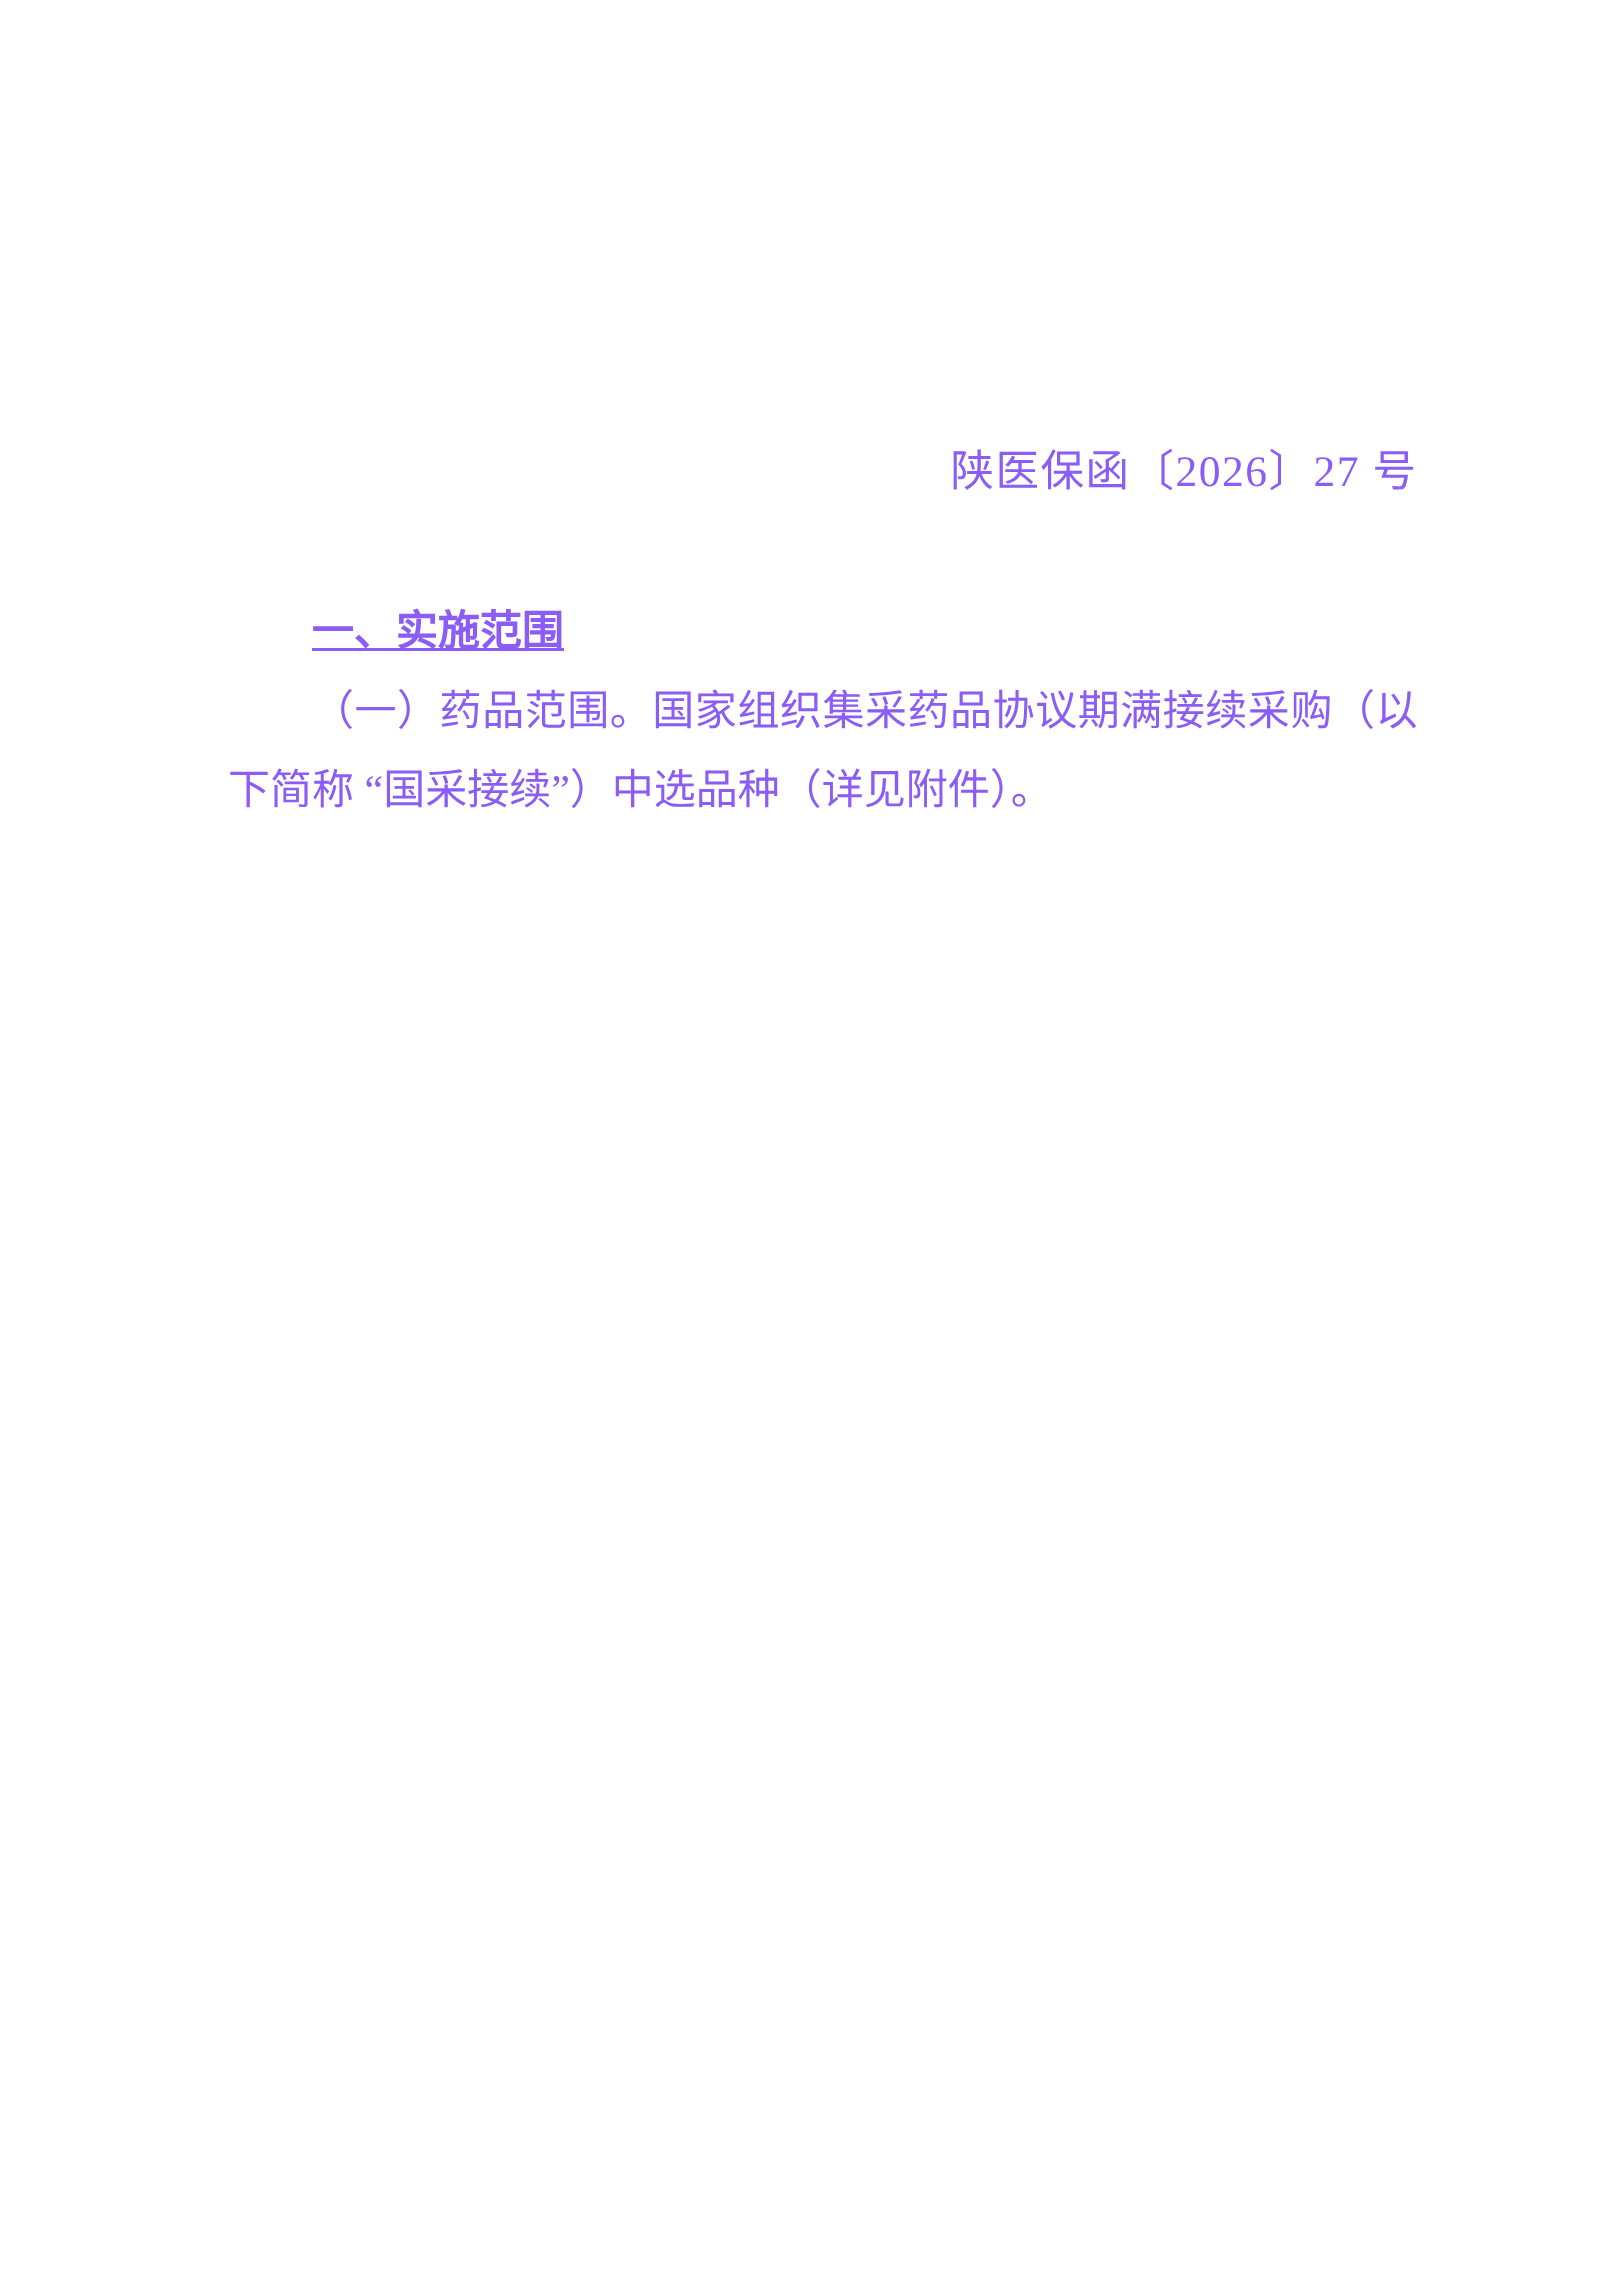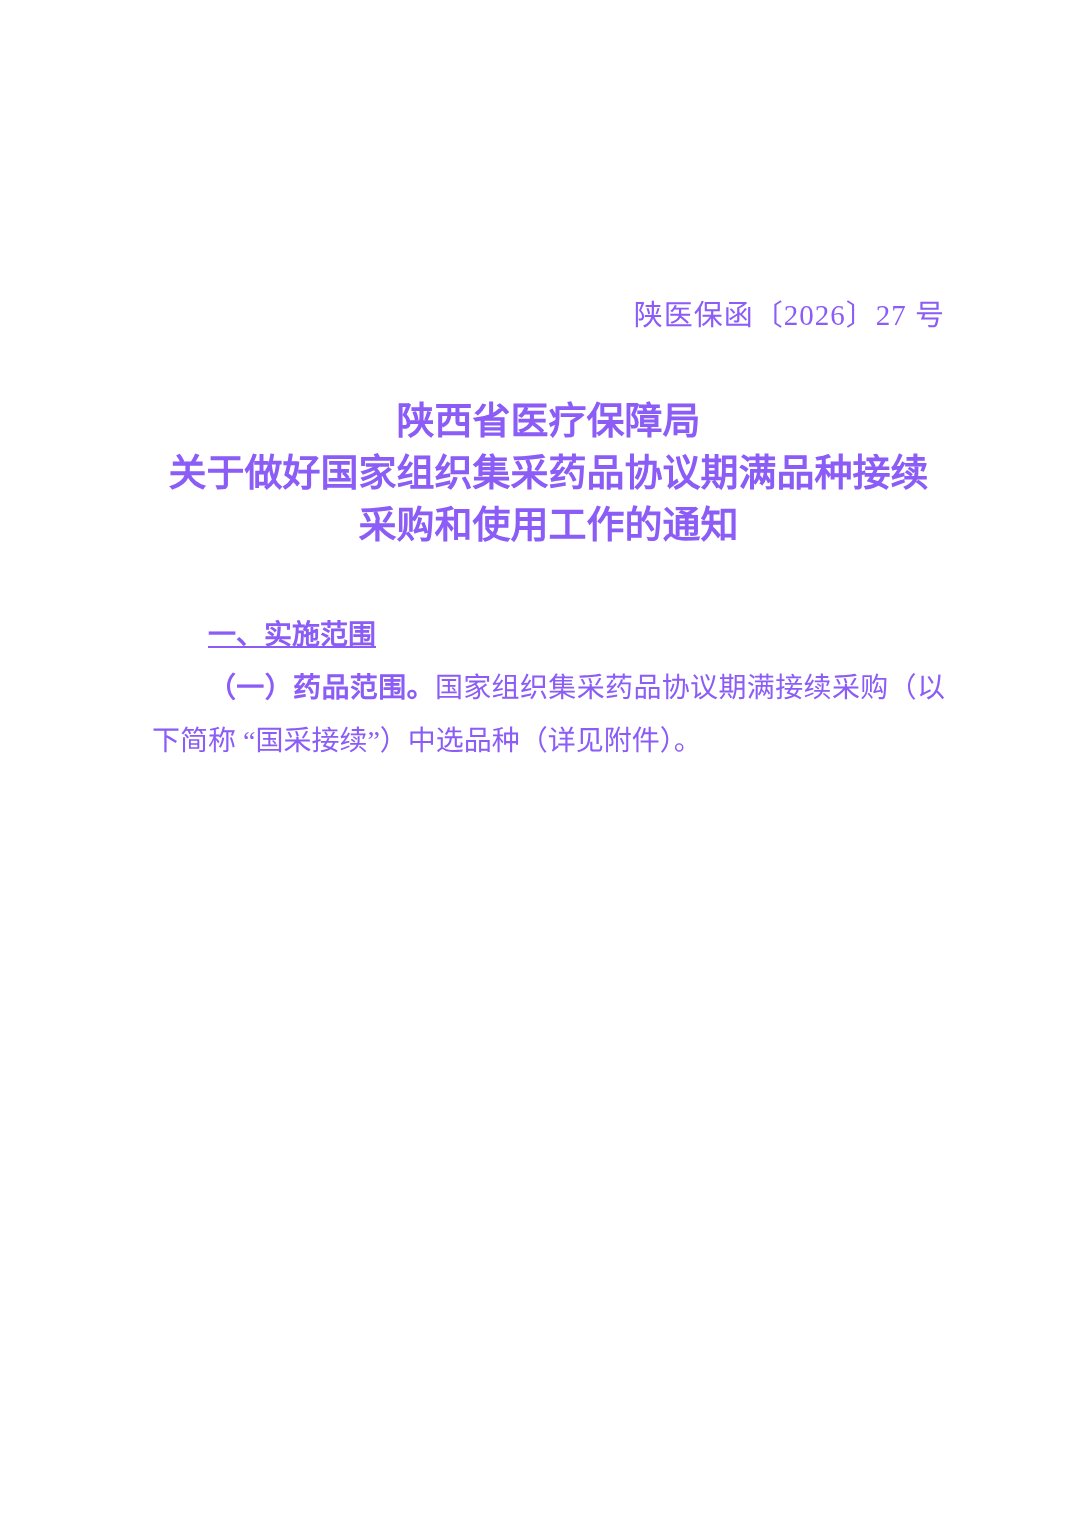--- a/index.html
+++ b/index.html
@@ -50,36 +50,31 @@
     text-indent: 2em;
   }
   .section-heading {
     font-size: 28px;
     line-height: 53px;
     font-weight: bold;
     font-family: "Liberation Sans", "DejaVu Sans", sans-serif;
     text-decoration: underline;
   }
   .item-label {
-    font-weight: bold;
+    font-weight: normal;
     font-family: "Liberation Sans", "DejaVu Sans", sans-serif;
   }
 </style>
 </head>
 <body>
 
 <div class="page">
 
   <div class="doc-number">陕医保函〔2026〕27 号</div>
 
-  <h1 class="title">
-    <div>陕西省医疗保障局</div>
-    <div>关于做好国家组织集采药品协议期满品种接续</div>
-    <div>采购和使用工作的通知</div>
-  </h1>
 
   <div class="body-text">
 
 
 
     <h2 class="section-heading indent">一、实施范围</h2>
 
     <p class="indent"><span class="item-label">（一）药品范围。</span><span>国家组织集采药品协议期满接续采购（以下简称 “国采接续”）中选品种（详见附件）。</span></p>
 
   </div>

